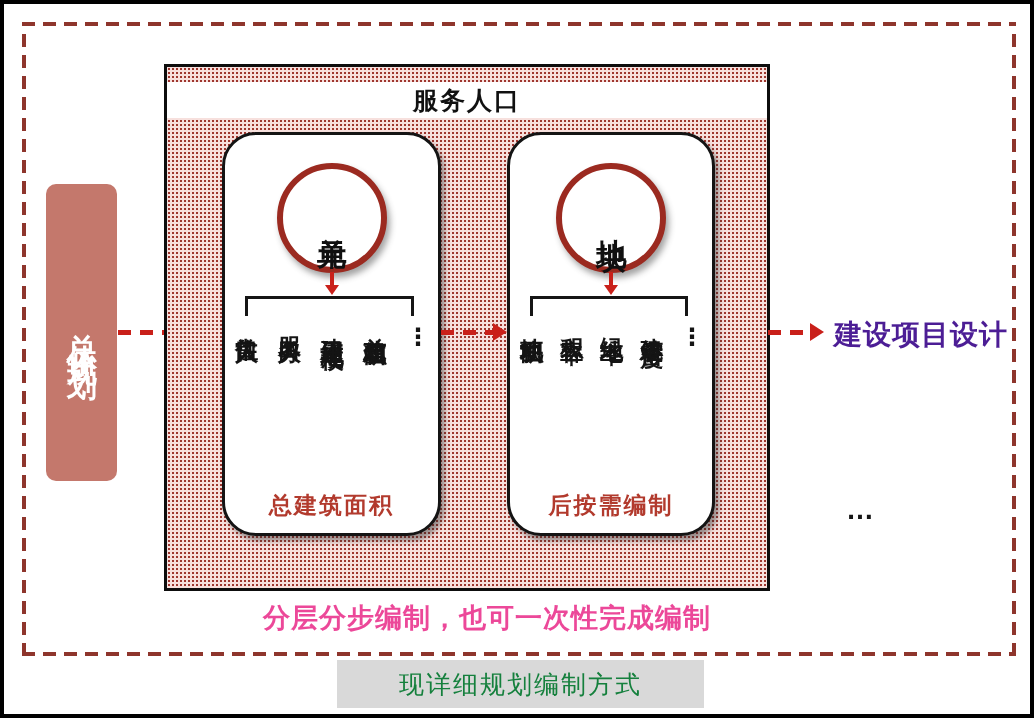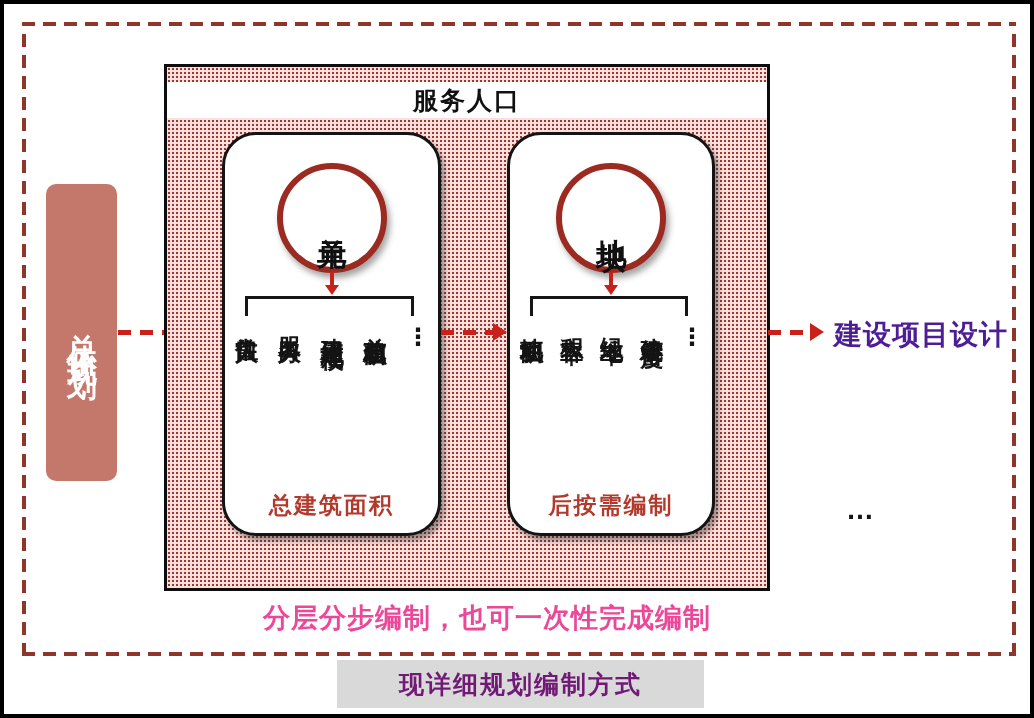--- a/index.html
+++ b/index.html
@@ -62,21 +62,21 @@
   .tag{position:absolute;bottom:12px;left:0;right:0;text-align:center;
     color:#b23a2d;font-size:23px;font-weight:700;letter-spacing:2px;}
   
   .design-label{position:absolute;left:830px;top:312px;font-size:28px;font-weight:700;letter-spacing:1px;color:#4c1d95;}
   .h-ellipsis{position:absolute;left:842px;top:490px;font-size:28px;font-weight:700;color:#151515;}
   
   .note{position:absolute;left:150px;top:596px;width:666px;text-align:center;
     font-size:27px;font-weight:700;letter-spacing:1px;color:#ec4899;}
   .caption-bar{position:absolute;left:333px;top:656px;width:367px;height:48px;background:#d9d9d9;
     display:flex;align-items:center;justify-content:center;}
-  .caption-bar span{font-size:25px;font-weight:700;letter-spacing:2px;color:#701a75;}
+  .caption-bar span{font-size:25px;font-weight:400;letter-spacing:2px;color:#15803d;}
 </style>
 </head>
 <body>
 
 <div class="page">
 
   <div class="dash-frame">
     <div class="dash-edge dash-h dash-top"></div>
     <div class="dash-edge dash-h dash-bottom"></div>
     <div class="dash-edge dash-v dash-left"></div>

